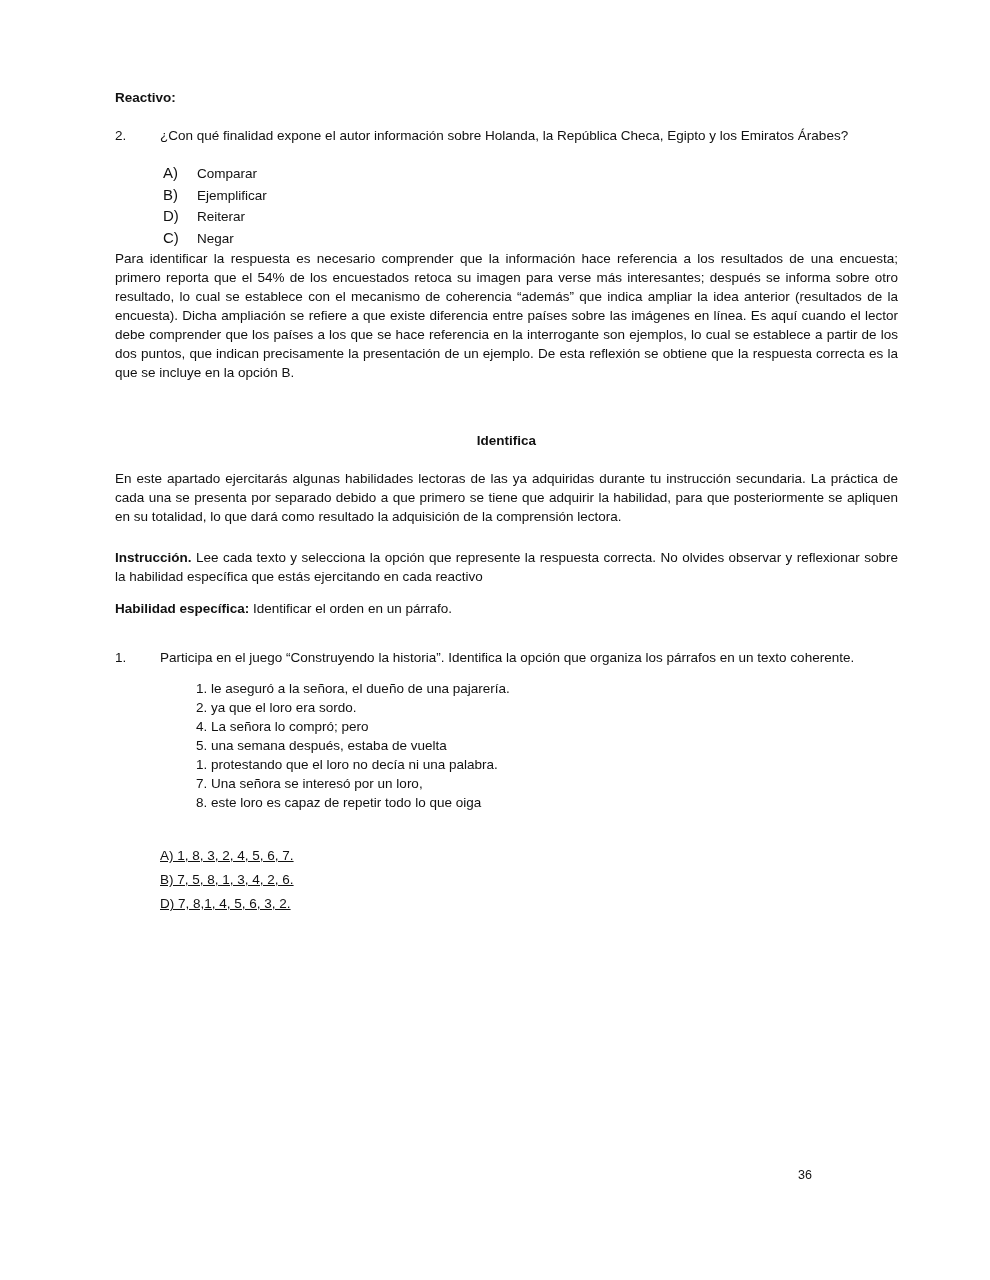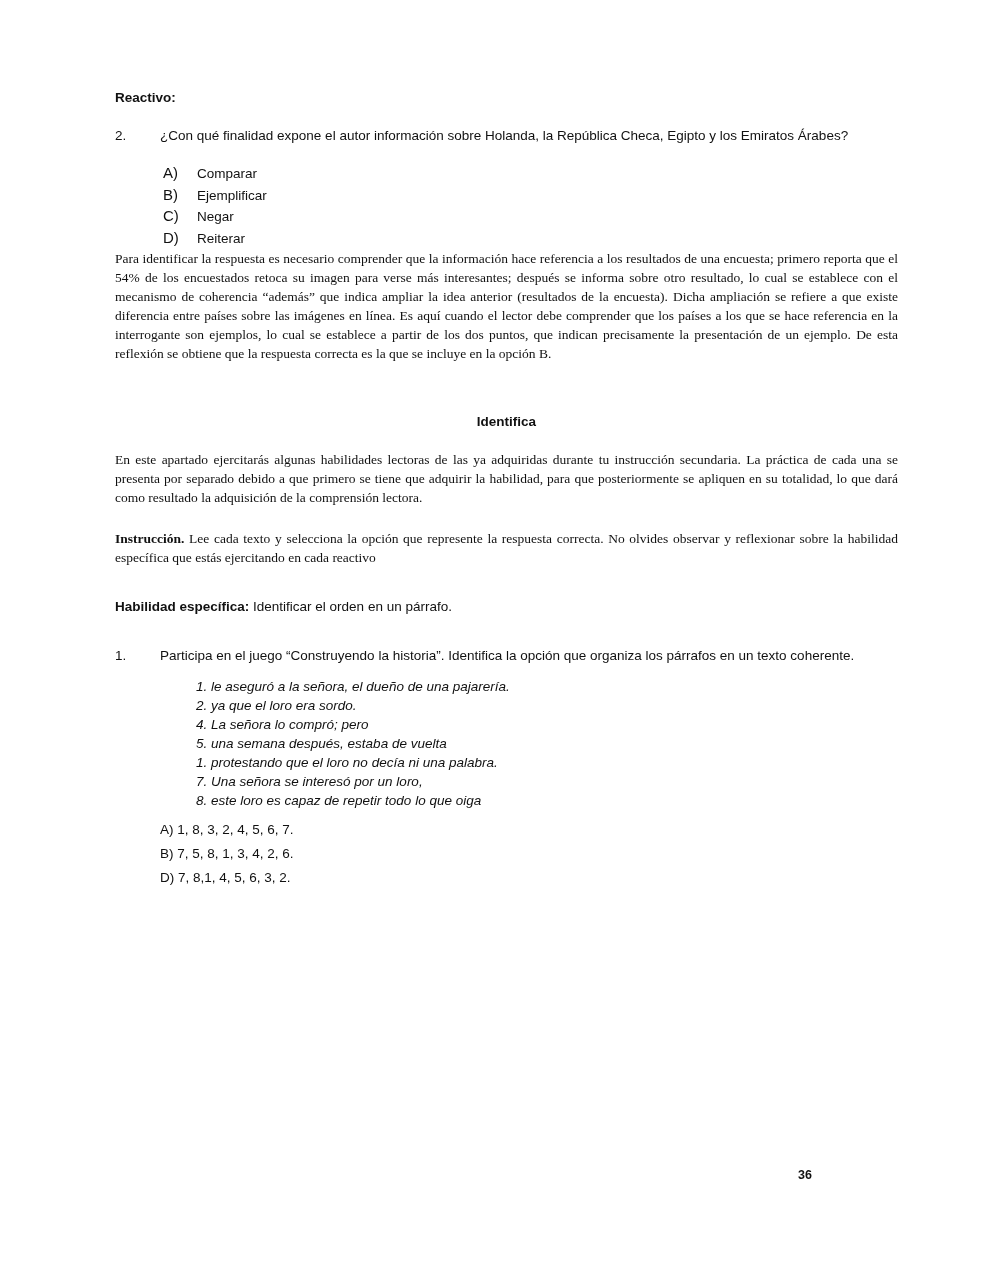--- a/index.html
+++ b/index.html
@@ -14,52 +14,51 @@
   .page {
     position: relative;
     width: 990px;
     height: 1280px;
     background: #ffffff;
     padding: 88px 92px 0 115px;
     font-size: 13.5px;
     line-height: 19px;
   }
   .h { font-size: 13.5px; font-weight: bold; }
-  .just { text-align: justify; font-family: Liberation Serif, serif; }
+  .just { text-align: justify; }
   .center { text-align: center; }
 
   .mb-block { margin-bottom: 19px; }
 
   .hang { display: flex; }
   .hang .num { width: 45px; flex: 0 0 45px; }
   .hang .txt { flex: 1; display: block; text-align: justify; }
 
   .options { padding-left: 48px; margin-top: 18px; }
   .opt { line-height: 20.5px; }
   .opt .letter { display: inline-block; width: 34px; font-size: 15px; }
 
   .reflexion-h { margin-top: 40px; margin-bottom: 17px; }
   .ejercicios-h { margin-top: 49px; margin-bottom: 19px; }
 
   .instruccion { margin-top: 22px; }
-  .habilidad { margin-top: 30px; }
+  .habilidad { margin-top: 13px; }
   .exercise { margin-top: 30px; }
 
   .sentences { margin-top: 12px; margin-left: 81px; }
-  .sentence { line-height: 19px; font-style: italic; }
+  .sentence { line-height: 19px; }
 
-  .answers { margin-top: 10px; margin-left: 45px; }
+  .answers { margin-top: 34px; margin-left: 45px; text-decoration: underline; }
   .answer { line-height: 19px; margin-bottom: 5px; }
 
   .pagenum {
     position: absolute;
     left: 798px;
     top: 1166px;
     font-size: 12.5px;
-    font-weight: bold;
   }
 </style>
 </head>
 <body>
 
 <div class="page">
 
   <div class="h mb-block">Reactivo:</div>
 
   <div class="hang">
@@ -68,24 +67,24 @@
   </div>
 
   <div class="options">
     <div class="opt">
       <span class="letter">A)</span><span>Comparar</span>
     </div>
     <div class="opt">
       <span class="letter">B)</span><span>Ejemplificar</span>
     </div>
     <div class="opt">
-      <span class="letter">C)</span><span>Negar</span>
+      <span class="letter">D)</span><span>Reiterar</span>
     </div>
     <div class="opt">
-      <span class="letter">D)</span><span>Reiterar</span>
+      <span class="letter">C)</span><span>Negar</span>
     </div>
   </div>
 
 
   <p class="just">Para identificar la respuesta es necesario comprender que la información hace referencia a los resultados de una encuesta; primero reporta que el 54% de los encuestados retoca su imagen para verse más interesantes; después se informa sobre otro resultado, lo cual se establece con el mecanismo de coherencia “además” que indica ampliar la idea anterior (resultados de la encuesta). Dicha ampliación se refiere a que existe diferencia entre países sobre las imágenes en línea. Es aquí cuando el lector debe comprender que los países a los que se hace referencia en la interrogante son ejemplos, lo cual se establece a partir de los dos puntos, que indican precisamente la presentación de un ejemplo. De esta reflexión se obtiene que la respuesta correcta es la que se incluye en la opción B.</p>
 
   <div class="h center ejercicios-h">Identifica</div>
 
   <p class="just">En este apartado ejercitarás algunas habilidades lectoras de las ya adquiridas durante tu instrucción secundaria. La práctica de cada una se presenta por separado debido a que primero se tiene que adquirir la habilidad, para que posteriormente se apliquen en su totalidad, lo que dará como resultado la adquisición de la comprensión lectora.</p>
 

